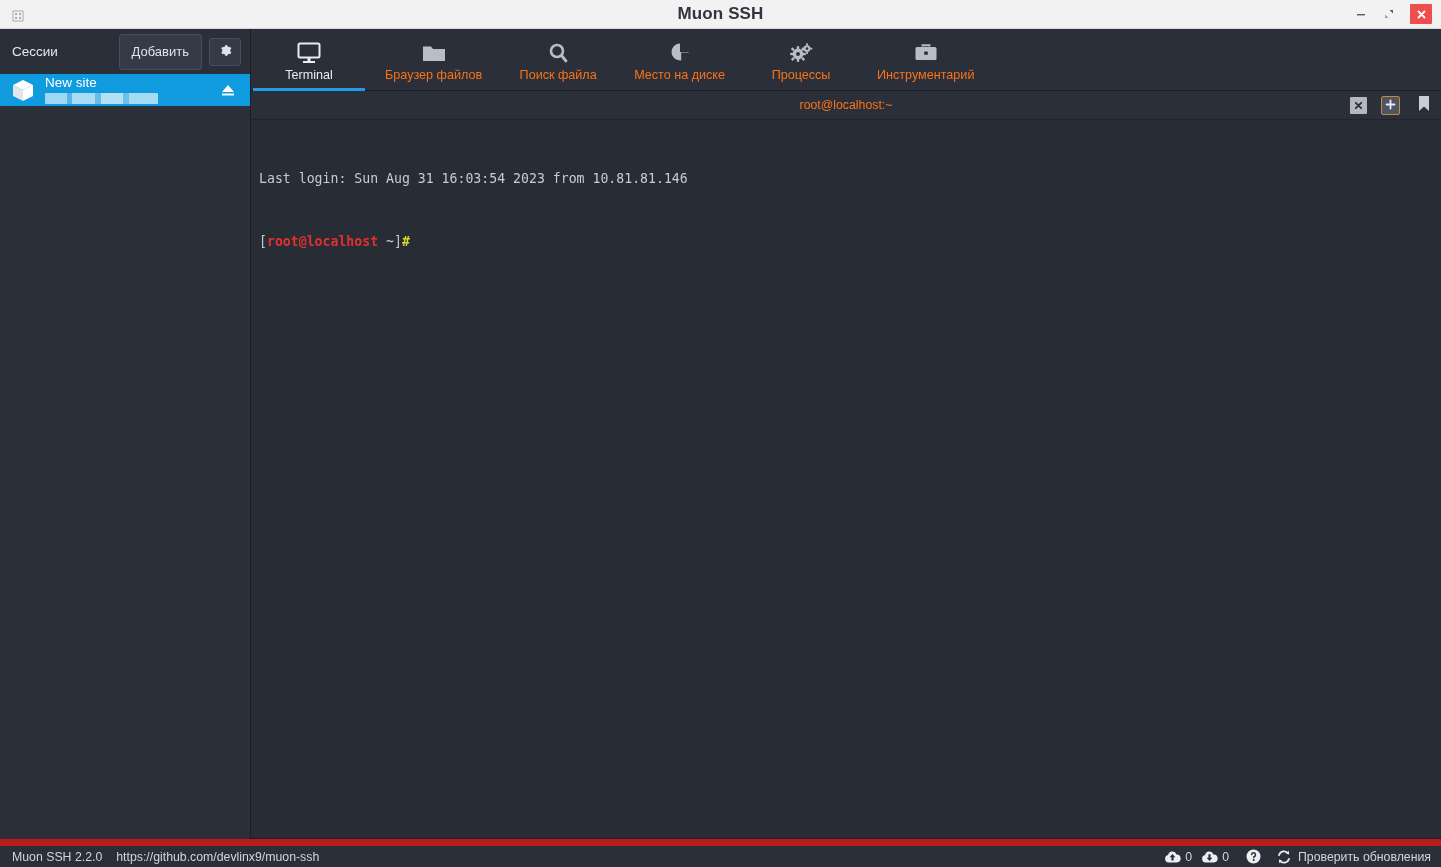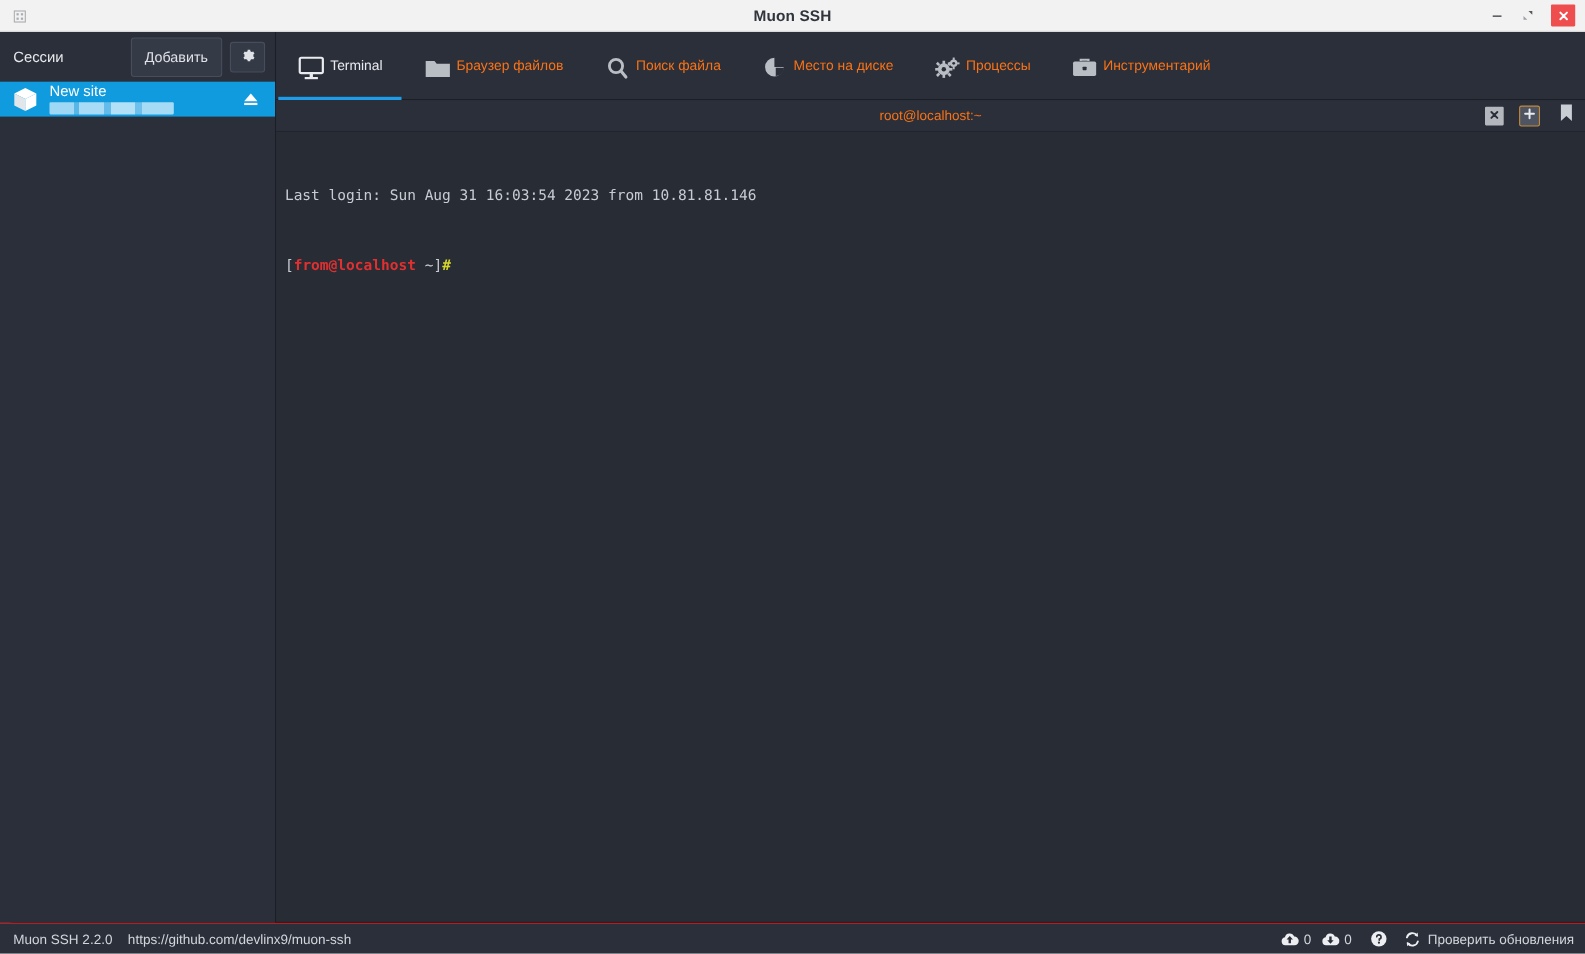--- a/index.html
+++ b/index.html
@@ -29,21 +29,21 @@
   }
   .titlebar .app-icon {
     width: 12px; height: 12px;
     margin-left: 12px;
     opacity: .55;
   }
   .titlebar .title {
     position: absolute;
     left: 0; right: 0;
     text-align: center;
-    font-size: 14px;
+    font-size: 17px;
     font-weight: bold;
     color: #30343c;
     letter-spacing: .1px;
     pointer-events: none;
   }
   .win-controls {
     position: absolute;
     right: 4px; top: 0; bottom: 0;
     display: flex; align-items: center; gap: 2px;
   }
@@ -146,21 +146,21 @@
 
   
   .toolbar {
     height: 62px; min-height: 62px;
     background: #2b2f3a;
     border-bottom: 1px solid #1b1e25;
     display: flex; align-items: stretch;
     box-sizing: border-box;
   }
   .toolbar-tab {
-    display: flex; flex-direction: row;
+    display: flex; flex-direction: column;
     align-items: center; justify-content: center;
     padding: 0 18px;
     gap: 4px;
     position: relative;
     cursor: default;
     min-width: 80px;
   }
   .toolbar-tab .ttab-icon {
     height: 26px;
     display: flex; align-items: flex-end; justify-content: center;
@@ -234,21 +234,21 @@
   }
   .term-line { white-space: pre; }
   .c-red { color: #e03030; font-weight: bold; }
   .c-yellow { color: #d6d62b; font-weight: bold; }
   .c-plain { color: #c8ccd2; }
 
   
   .statusbar {
     height: 28px; min-height: 28px;
     background: #2b2f3a;
-    border-top: 1px solid #b91c1c;
+    border-top: 7px solid #b91c1c;
     display: flex; align-items: center;
     padding: 0 10px 0 12px;
     box-sizing: border-box;
     font-size: 12.3px;
     color: #d2d6db;
   }
   .sb-left { display: flex; align-items: center; gap: 14px; }
   .sb-spacer { flex: 1; }
   .sb-right { display: flex; align-items: center; gap: 9px; }
   .sb-counter { display: flex; align-items: center; gap: 4px; }
@@ -439,21 +439,21 @@
               <svg width="14" height="17" viewBox="0 0 14 17">
                 <path d="M2 1 h10 v15 l-5 -4.6 l-5 4.6 z" fill="#c9ced5"></path>
               </svg>
             </span>
           </div>
         </div>
       </div>
 
       <div class="terminal">
         <div class="term-line">Last login: Sun Aug 31 16:03:54 2023 from 10.81.81.146</div>
-        <div class="term-line"><span class="c-plain">[</span><span class="c-red">from@localhost</span><span class="c-plain"> ~]</span><span class="c-yellow">#</span></div>
+        <div class="term-line"><span class="c-plain">[</span><span class="c-red">root@localhost</span><span class="c-plain"> ~]</span><span class="c-yellow">#</span></div>
       </div>
 
     </div>
   </div>
 
   <div class="statusbar">
     <div class="sb-left">
       <span>Muon SSH 2.2.0</span>
       <span class="sb-link">https://github.com/devlinx9/muon-ssh</span>
     </div>

